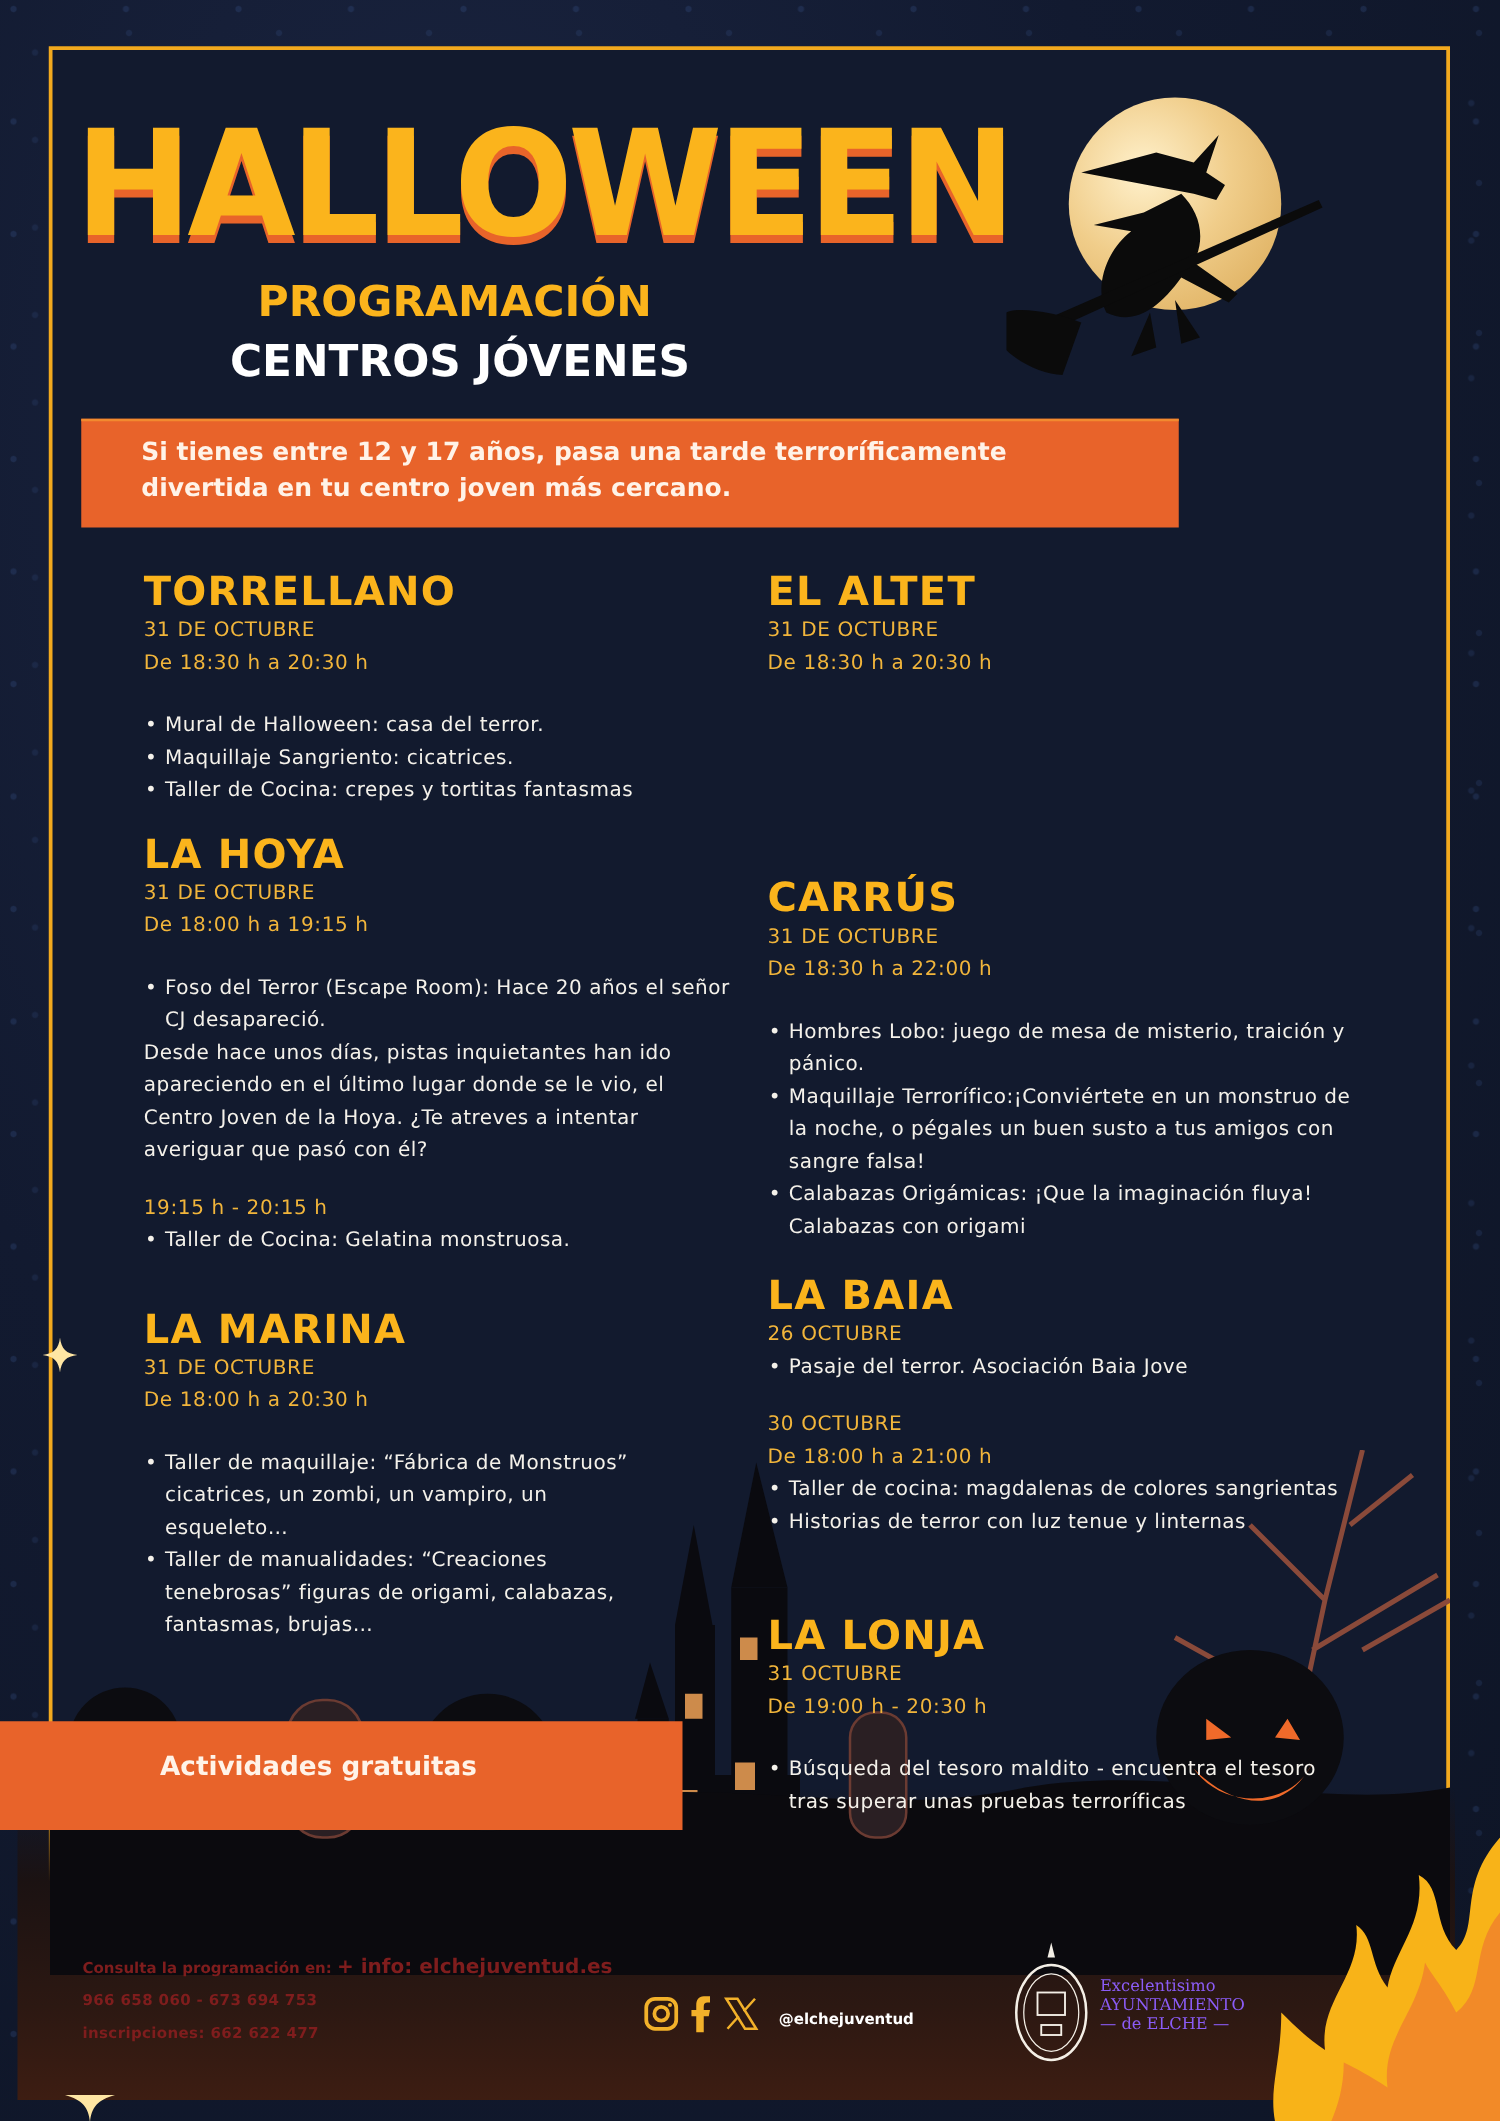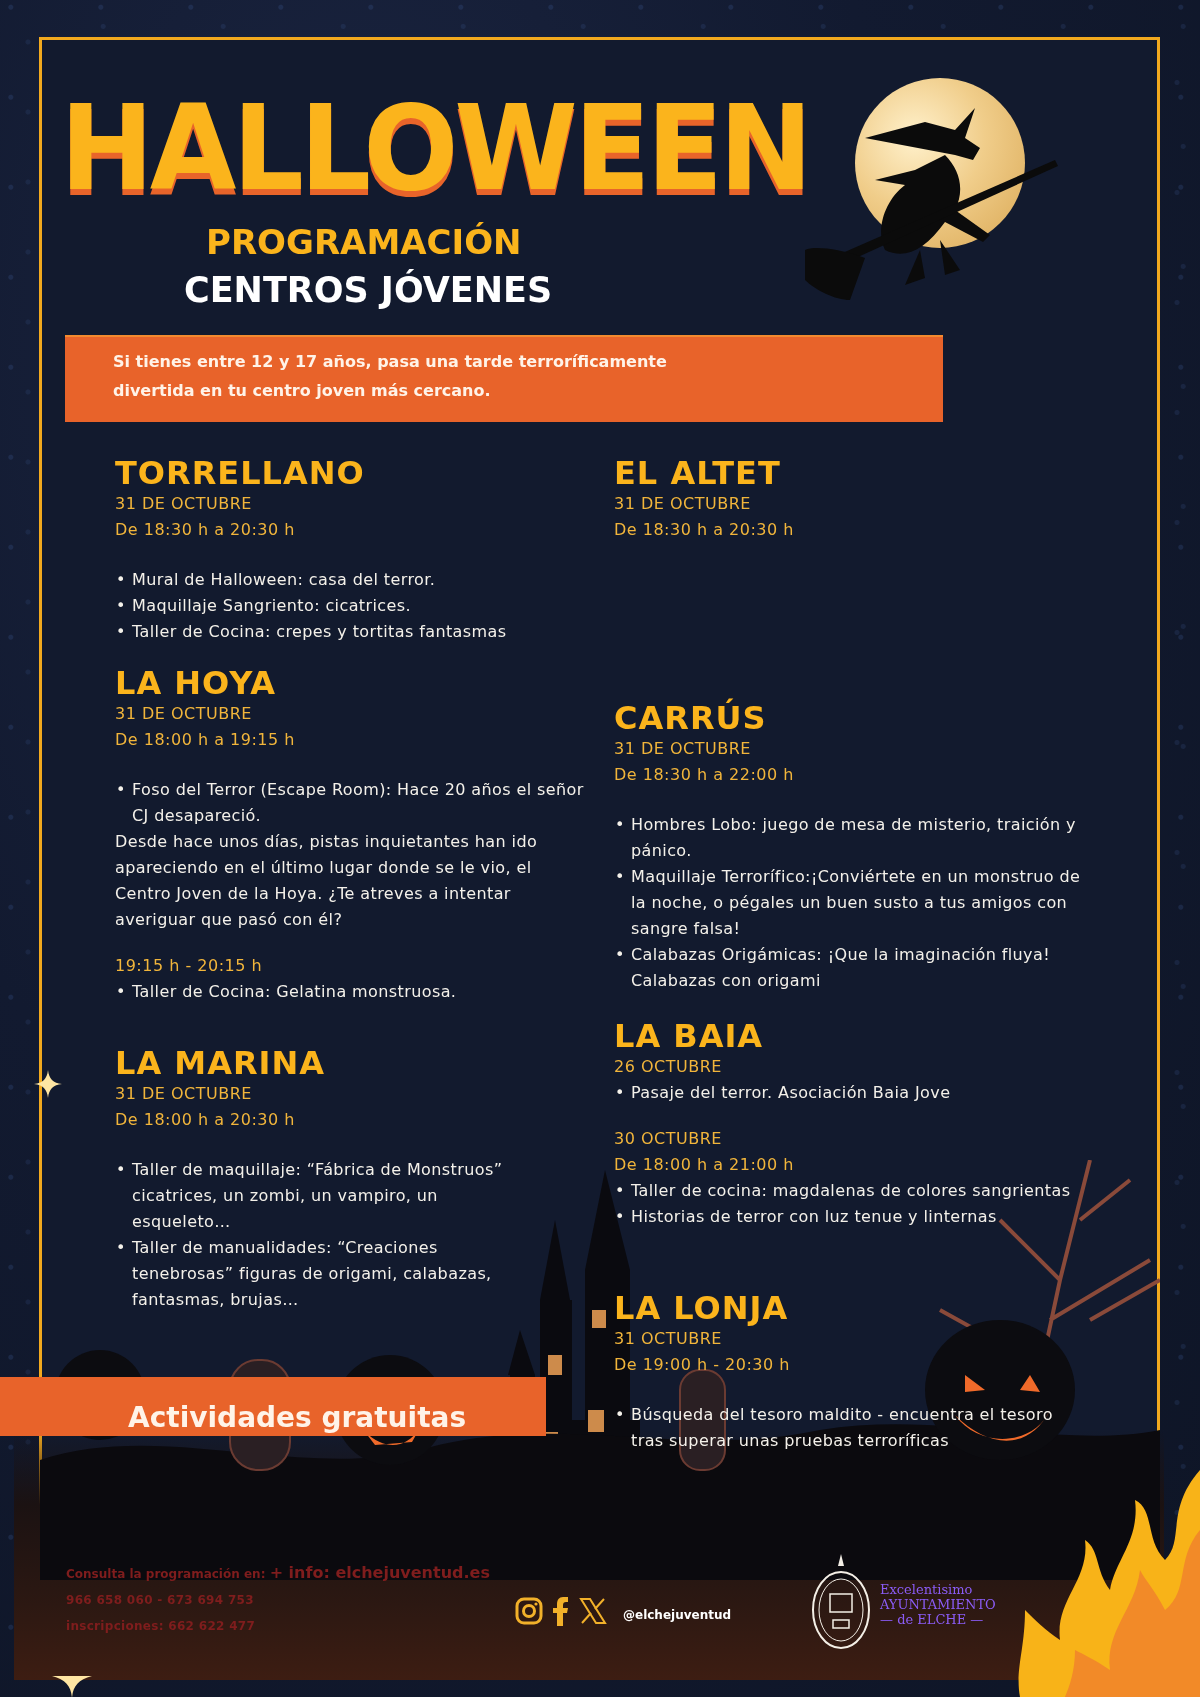--- a/index.html
+++ b/index.html
@@ -49,43 +49,43 @@
       position: absolute; left: 855px; top: 78px; width: 170px; height: 170px;
       border-radius: 50%;
       background: radial-gradient(circle at 35% 35%, #fff1cc 0%, #f0cd8a 45%, #d9a753 100%);
     }
     .witch { position: absolute; left: 805px; top: 100px; width: 260px; height: 210px; }
     .intro-banner {
       position: absolute; left: 65px; top: 335px; width: 878px; height: 87px;
       background: #e8632a;
       border-top: 2px solid #f28a2f;
       padding: 10px 0 0 48px;
-      font-weight: bold; font-size: 16px; line-height: 29px; color: #fff3e8;
+      font-weight: bold; font-size: 20px; line-height: 29px; color: #fff3e8;
     }
     .col { position: absolute; width: 460px; }
     .col-left { left: 115px; top: 455px; }
     .col-right { left: 614px; top: 455px; }
     .venue { position: absolute; left: 0; width: 470px; }
     .venue-name {
       font-weight: bold; font-size: 32px; color: #fbb41c; letter-spacing: 1px; line-height: 36px;
     }
     .ymeta { color: #f1b53b; font-size: 16px; line-height: 26px; letter-spacing: 0.5px; }
     .gap { height: 24px; }
     .gap-s { height: 20px; }
     ul.acts { list-style: none; }
     ul.acts li {
       position: relative; padding-left: 17px; font-size: 16px; line-height: 26px;
       color: #f4f1ea; letter-spacing: 0.4px;
     }
     ul.acts li::before { content: "•"; position: absolute; left: 1px; top: 0; }
     .para { font-size: 16px; line-height: 26px; color: #f4f1ea; letter-spacing: 0.4px; }
     .free-banner {
-      position: absolute; left: 0; top: 1377px; width: 546px; height: 59px;
+      position: absolute; left: 0; top: 1377px; width: 546px; height: 87px;
       background: #e8632a;
-      font-weight: bold; font-size: 28px; color: #fff3e8;
+      font-weight: bold; font-size: 21px; color: #fff3e8;
       padding: 24px 0 0 128px;
     }
     .scene { position: absolute; left: 40px; top: 1160px; width: 1120px; height: 420px; pointer-events: none; }
     .footer-text { position: absolute; left: 66px; top: 1560px; color: #7f1d1d; font-weight: bold; }
     .footer-text .small { font-size: 12px; line-height: 26px; }
     .footer-text .small .big { font-size: 16px; }
     .footer-text .line { font-size: 12px; line-height: 26px; letter-spacing: 0.3px; }
     .social { position: absolute; left: 515px; top: 1596px; display: flex; align-items: center; gap: 10px; }
     .social .handle { font-size: 12px; font-weight: bold; color: #fff; margin-left: 6px; margin-top: 8px; }
     .seal { position: absolute; left: 808px; top: 1552px; width: 66px; height: 100px; }

